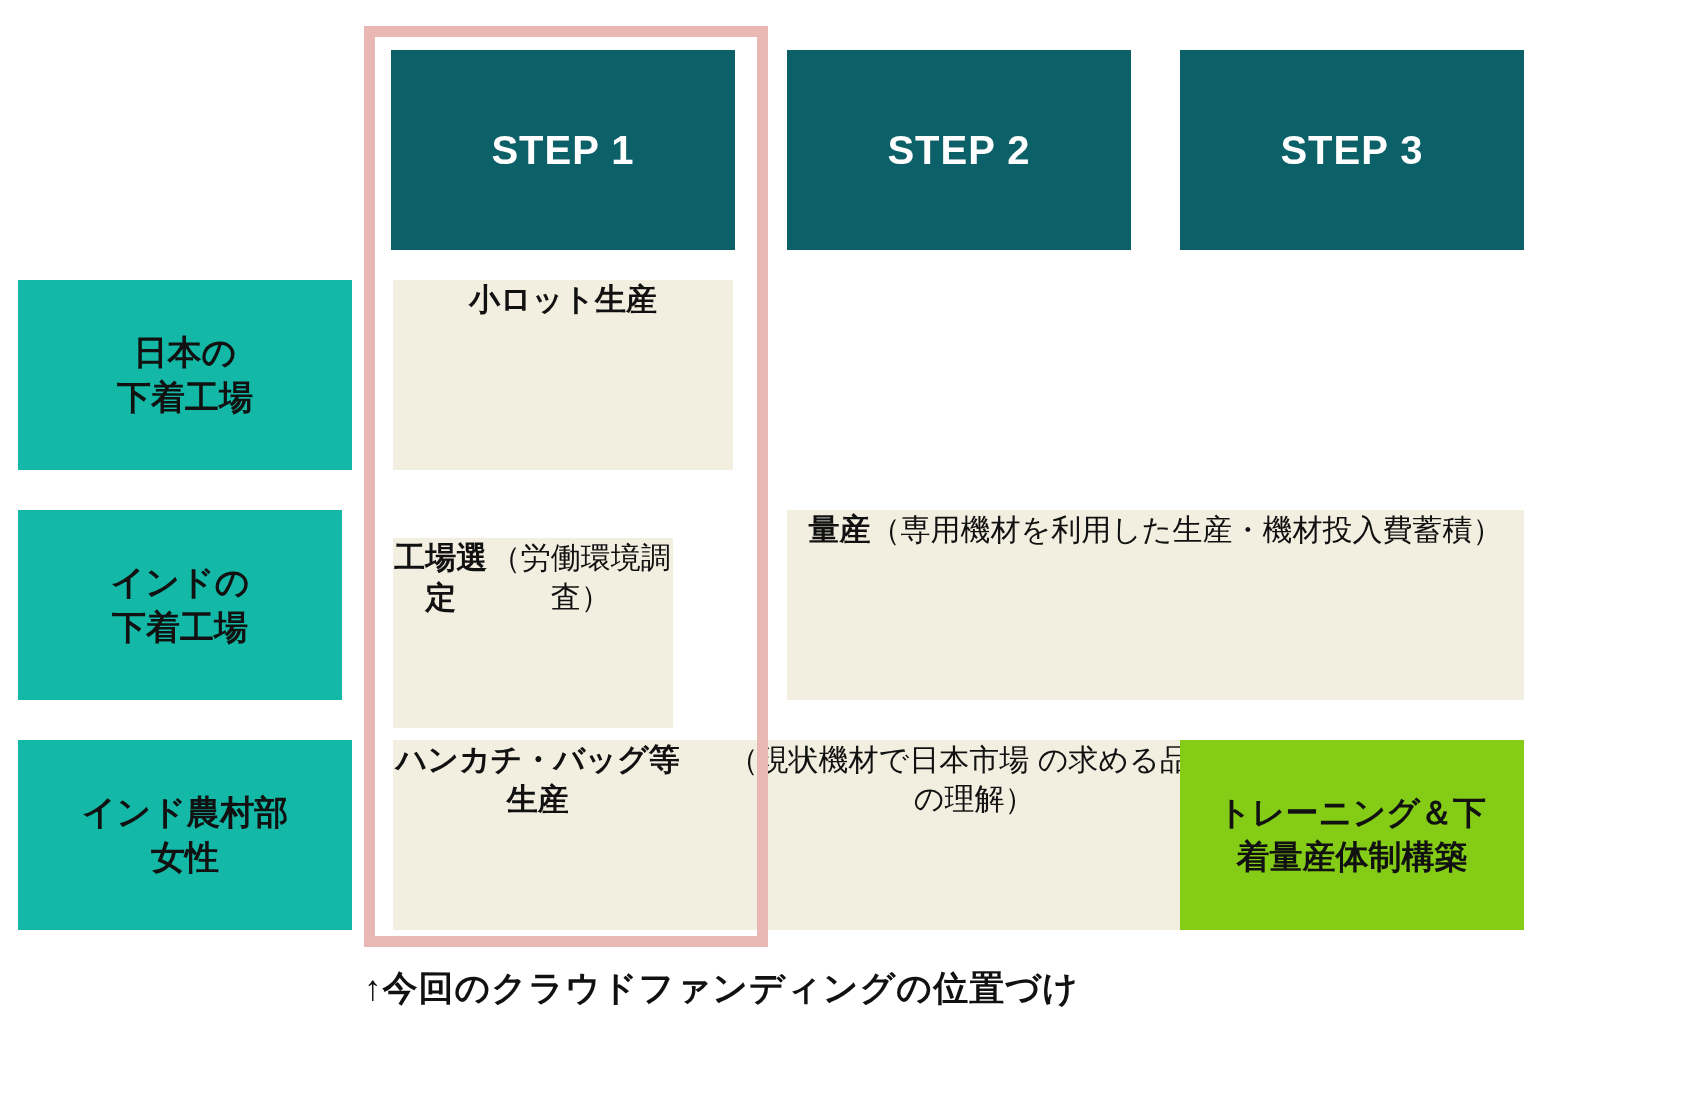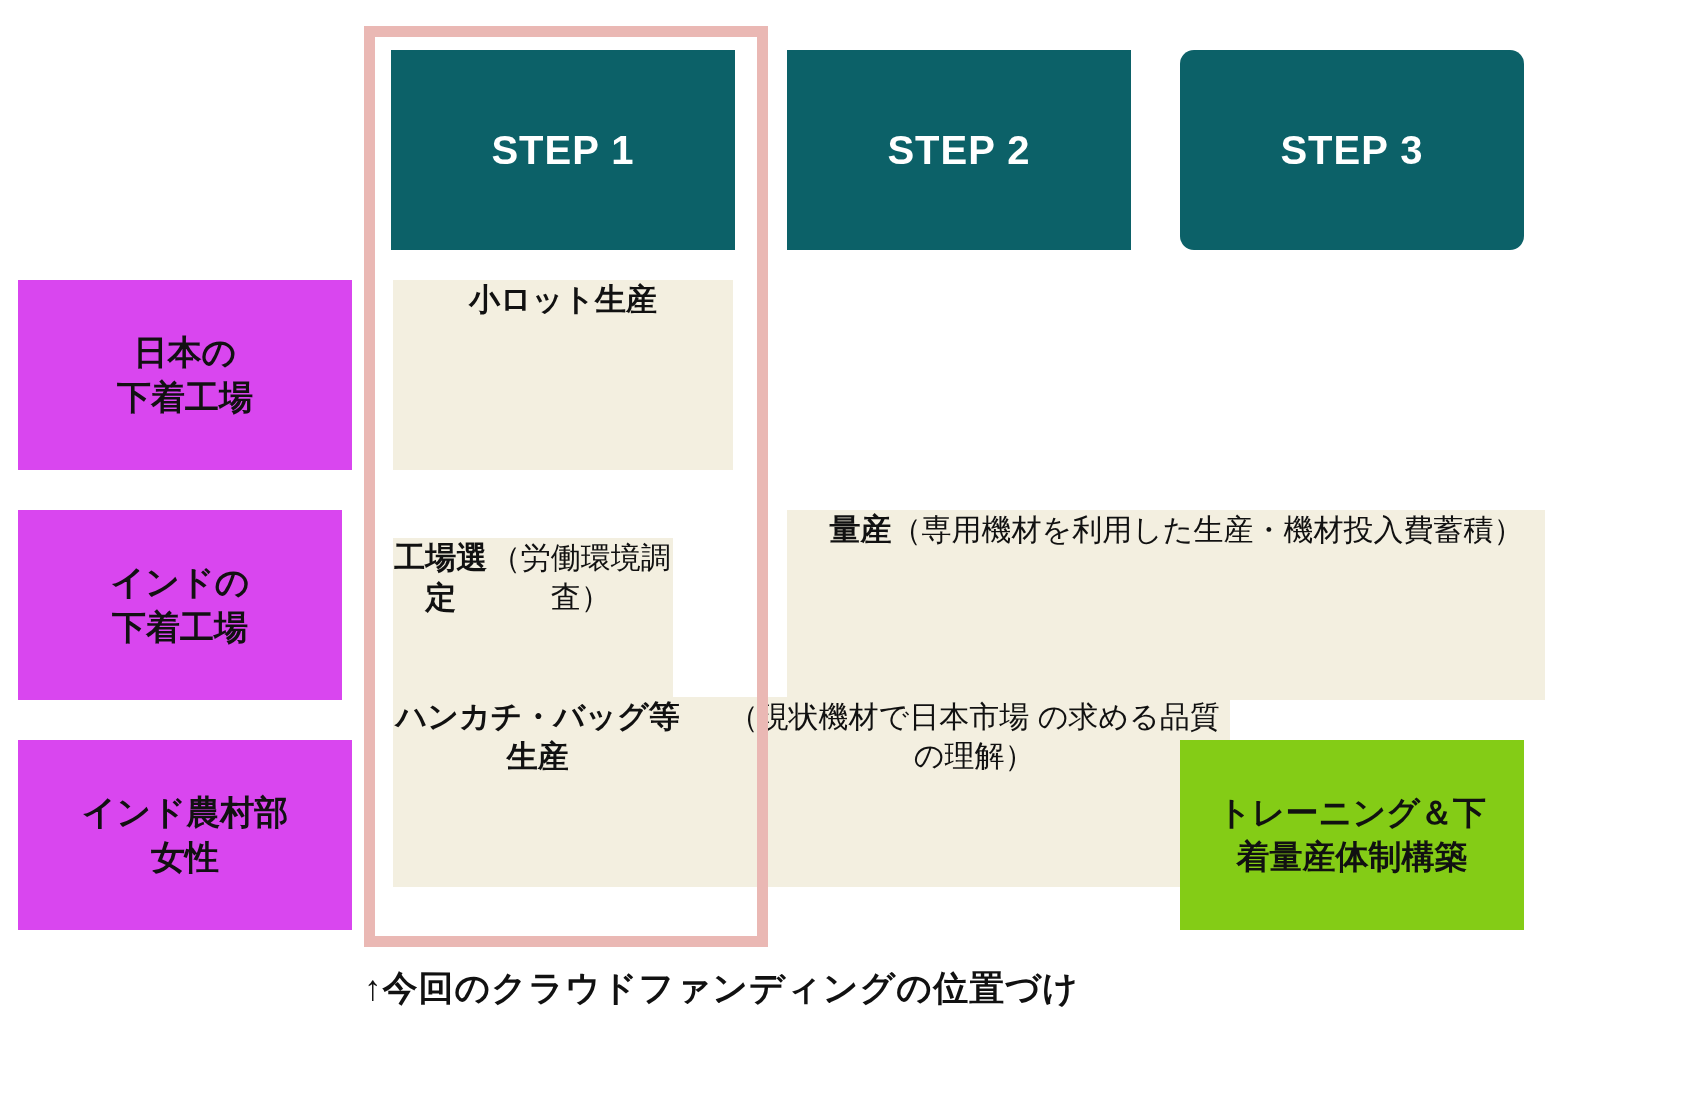--- a/index.html
+++ b/index.html
@@ -26,26 +26,26 @@
     display: flex;
     align-items: center;
     justify-content: center;
     color: #ffffff;
     font-size: 40px;
     font-weight: 700;
     letter-spacing: 1px;
   }
   #step1 { left: 391px;  top: 50px; width: 344px; height: 200px; }
   #step2 { left: 787px;  top: 50px; width: 344px; height: 200px; }
-  #step3 { left: 1180px; top: 50px; width: 344px; height: 200px; border-radius: 14px; }
+  #step3 { left: 1180px; top: 50px; width: 344px; height: 200px; }
 
   
   .row-label {
     position: absolute;
-    background: #d946ef;
+    background: #14b8a6;
     display: flex;
     flex-direction: column;
     align-items: center;
     justify-content: center;
     font-size: 34px;
     font-weight: 700;
     line-height: 1.32;
     color: #111111;
     text-align: center;
   }
@@ -72,22 +72,22 @@
   }
   .cell .c-sub {
     font-size: 30px;
     font-weight: 400;
     line-height: 1.30;
     white-space: pre-line;
   }
 
   #cell-r1c1 { left: 393px;  top: 280px; width: 340px; height: 190px; }
   #cell-r2c1 { left: 393px;  top: 510px; width: 280px; height: 190px; margin-top: 28px; }
-  #cell-r2c23 { left: 787px; top: 510px; width: 737px; height: 190px; padding-left: 21px; }
-  #cell-r3c12 { left: 393px; top: 697px; width: 837px; height: 190px; gap: 36px; }
+  #cell-r2c23 { left: 787px; top: 510px; width: 737px; height: 190px; }
+  #cell-r3c12 { left: 393px; top: 740px; width: 837px; height: 190px; gap: 36px; }
 
   #cell-r3c3 {
     position: absolute;
     left: 1180px; top: 740px; width: 344px; height: 190px;
     background: #84cc16;
     display: flex;
     align-items: center;
     justify-content: center;
     text-align: center;
     color: #111111;

